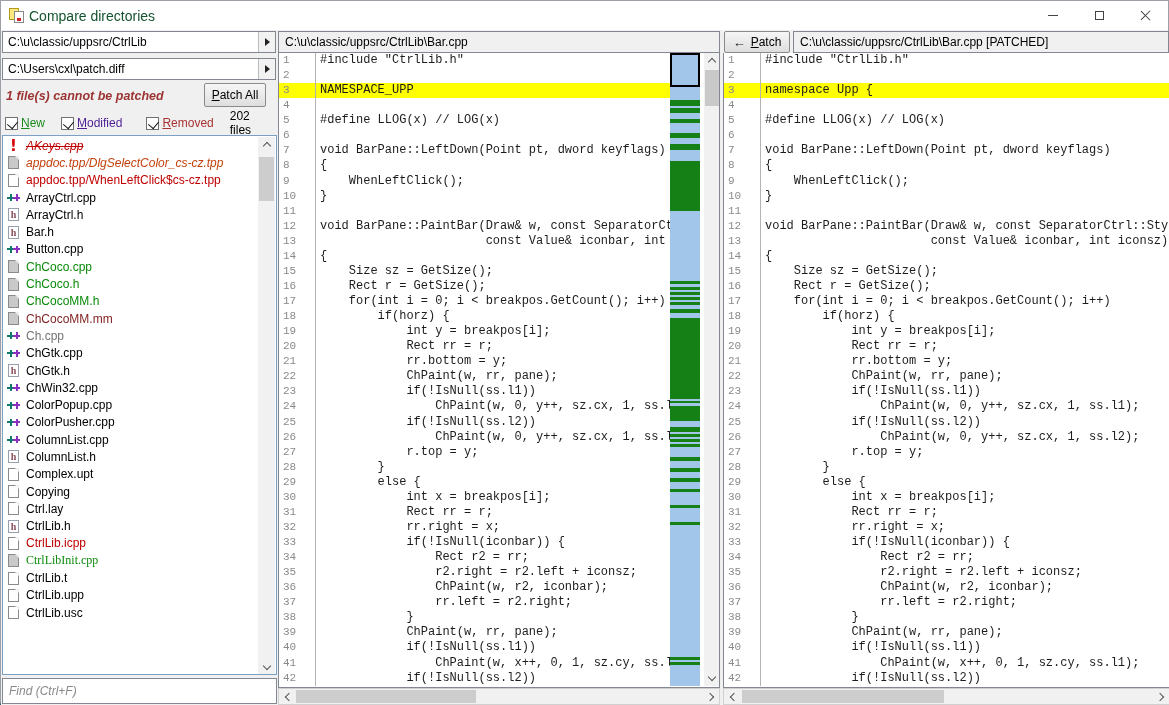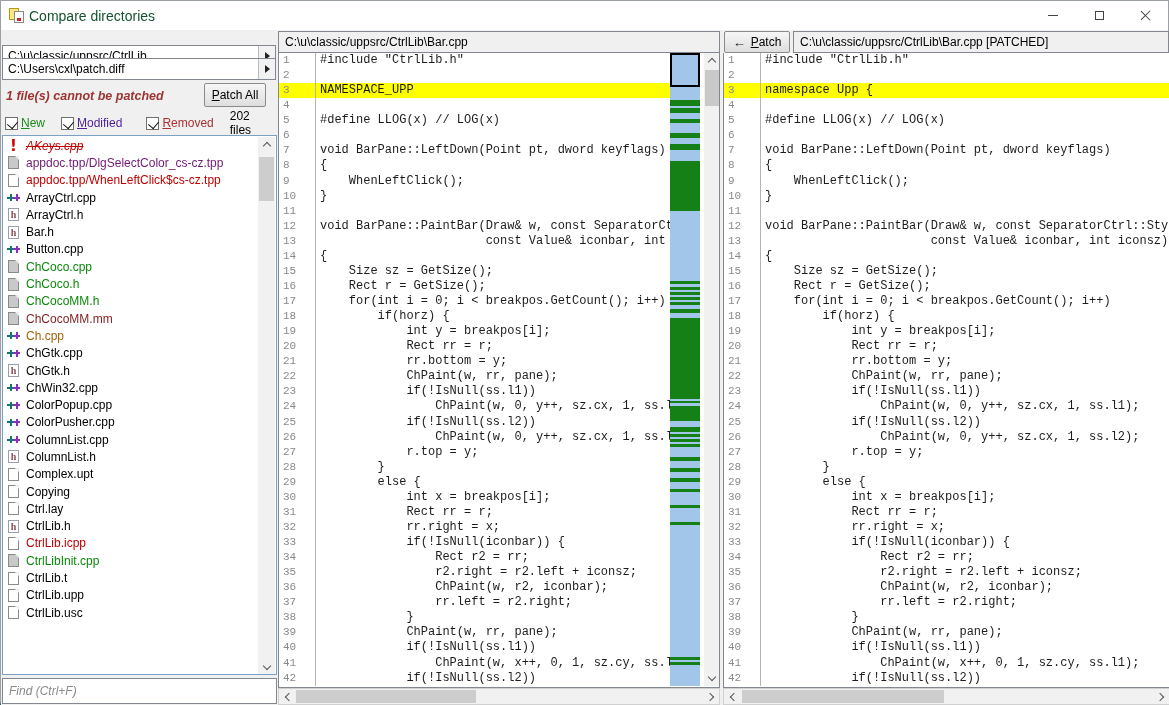--- a/index.html
+++ b/index.html
@@ -21,21 +21,21 @@
   .glyph-close::before,.glyph-close::after { content:""; position:absolute; left:5px; top:-1px; width:1.4px; height:13px; background:#444; }
   .glyph-close::before { transform:rotate(45deg); }
   .glyph-close::after { transform:rotate(-45deg); }
 
   
   .left-panel { position:absolute; left:0; top:29px; width:277px; height:676px; background:#f0f0f0; }
   .dropfield { position:absolute; left:1px; width:274px; height:22px; background:#fff; border:1px solid #828790; display:flex; align-items:center; }
   .dropfield .txt { flex:1; font-size:12px; padding-left:5px; color:#000; white-space:nowrap; overflow:hidden; }
   .dropbtn { width:17px; height:100%; background:#f2f2f2; border-left:1px solid #b8bcc0; display:flex; align-items:center; justify-content:center; }
   .tri-right { width:0; height:0; border-left:5px solid #222; border-top:4px solid transparent; border-bottom:4px solid transparent; }
-  .dd1 { top:15px; } .dd2 { top:28px; }
+  .dd1 { top:1px; } .dd2 { top:28px; }
 
   .msg-row { position:absolute; left:5px; top:53px; width:268px; height:26px; display:flex; align-items:center; }
   .msg-text { font-size:12.5px; font-weight:bold; font-style:italic; color:#9c3434; }
   .btn { background:linear-gradient(#f6f6f6,#dedede); border:1px solid #8a8a8a; border-radius:2px; font-size:12px; color:#000; display:flex; align-items:center; justify-content:center; }
   .patch-all-btn { position:absolute; right:8px; top:0px; width:62px; height:24px; }
   .u { text-decoration:underline; }
 
   .filter-row { position:absolute; left:4px; top:84px; width:268px; height:18px; display:flex; align-items:center; font-size:12px; }
   .cb-group { display:flex; align-items:center; margin-right:16px; }
   .cb-group:nth-child(2){ margin-right:24px; }
@@ -170,21 +170,21 @@
     </div>
 
     <div class="file-list">
       <div class="file-rows">
           <div class="file-row">
             <span class="ico ico-err">!</span>
             <span class="flabel strike" style="color: rgb(192, 0, 0);">AKeys.cpp</span>
           </div>
           <div class="file-row">
             <span class="ico-docgray"></span>
-            <span class="flabel" style="color: #701a75;">appdoc.tpp/DlgSelectColor_cs-cz.tpp</span>
+            <span class="flabel" style="color: #c2410c; font-style: italic;">appdoc.tpp/DlgSelectColor_cs-cz.tpp</span>
           </div>
           <div class="file-row">
             <span class="ico-doc"></span>
             <span class="flabel" style="color: rgb(192, 0, 0);">appdoc.tpp/WhenLeftClick$cs-cz.tpp</span>
           </div>
           <div class="file-row">
             <span class="ico">
               <i class="plus p1"></i>
               <i class="plus p2"></i>
             </span>
@@ -219,21 +219,21 @@
           </div>
           <div class="file-row">
             <span class="ico-docgray"></span>
             <span class="flabel" style="color: #7f1d1d;">ChCocoMM.mm</span>
           </div>
           <div class="file-row">
             <span class="ico">
               <i class="plus p1"></i>
               <i class="plus p2"></i>
             </span>
-            <span class="flabel" style="color: #a16207;">Ch.cpp</span>
+            <span class="flabel" style="color: #737373;">Ch.cpp</span>
           </div>
           <div class="file-row">
             <span class="ico">
               <i class="plus p1"></i>
               <i class="plus p2"></i>
             </span>
             <span class="flabel" style="color: rgb(0, 0, 0);">ChGtk.cpp</span>
           </div>
           <div class="file-row">
             <span class="ico-h">h</span>
@@ -286,21 +286,21 @@
           <div class="file-row">
             <span class="ico-h">h</span>
             <span class="flabel" style="color: rgb(0, 0, 0);">CtrlLib.h</span>
           </div>
           <div class="file-row">
             <span class="ico-doc"></span>
             <span class="flabel" style="color: rgb(192, 0, 0);">CtrlLib.icpp</span>
           </div>
           <div class="file-row">
             <span class="ico-docgray"></span>
-            <span class="flabel" style="color: rgb(10, 138, 10);">CtrlLibInit.cpp</span>
+            <span class="flabel" style="color: rgb(10, 138, 10); font-family: Liberation Serif, serif;">CtrlLibInit.cpp</span>
           </div>
           <div class="file-row">
             <span class="ico-doc"></span>
             <span class="flabel" style="color: rgb(0, 0, 0);">CtrlLib.t</span>
           </div>
           <div class="file-row">
             <span class="ico-doc"></span>
             <span class="flabel" style="color: rgb(0, 0, 0);">CtrlLib.upp</span>
           </div>
           <div class="file-row">

